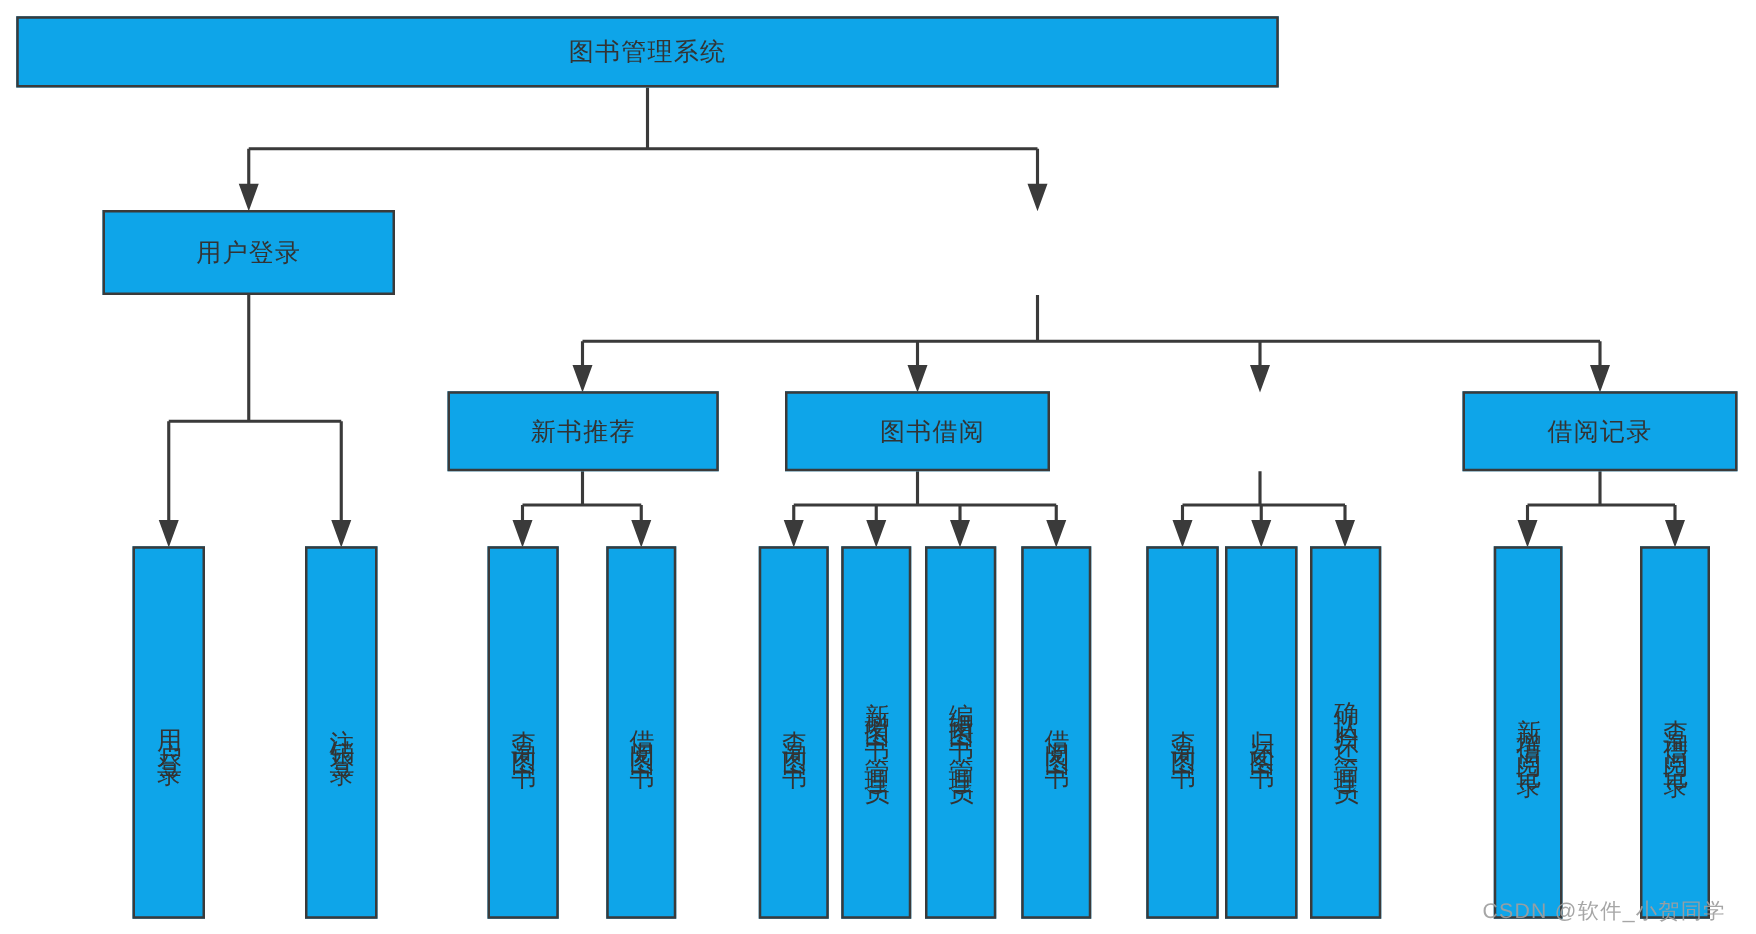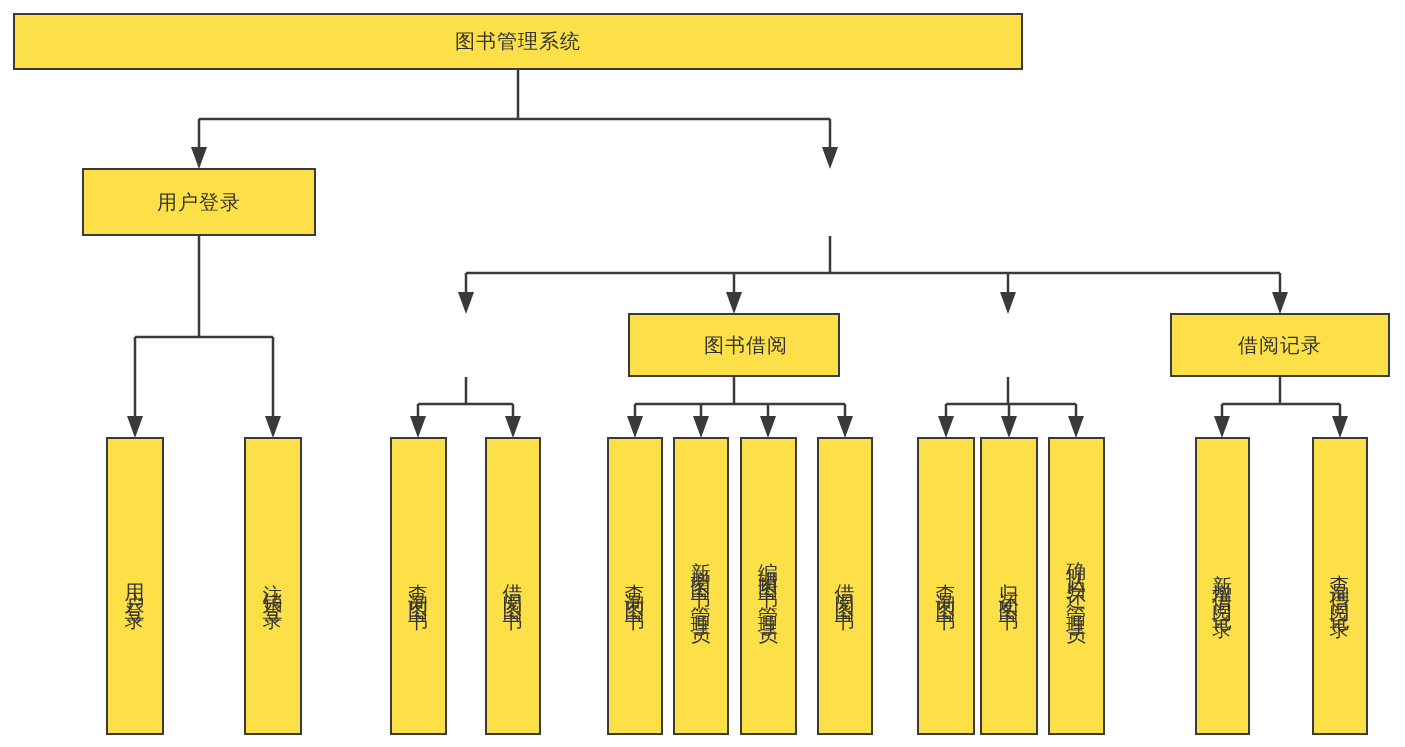--- a/index.html
+++ b/index.html
@@ -29,21 +29,21 @@
     stroke-width: 2.5;
   }
   svg.connectors path.arrow {
     fill: #3a3a3a;
     stroke: none;
   }
   .box {
     position: absolute;
     box-sizing: border-box;
     border: 2.5px solid #3a3a3a;
-    background: #fde047;
+    background: #0ea5e9;
     display: flex;
     align-items: center;
     justify-content: center;
     color: #333333;
     font-size: 20px;
     letter-spacing: 1px;
     z-index: 2;
   }
   .leaf .vtext {
     writing-mode: vertical-rl;
@@ -91,20 +91,21 @@
     <path class="arrow" d="M938 416 L954 416 L946 438 Z M1001 416 L1017 416 L1009 438 Z M1068 416 L1084 416 L1076 438 Z"></path>
 
     <path class="line" d="M1280 377 V404 M1222 404 H1340 M1222 404 V417 M1340 404 V417"></path>
     <path class="arrow" d="M1214 416 L1230 416 L1222 438 Z M1332 416 L1348 416 L1340 438 Z"></path>
   </svg>
 
   <div class="box" style="left:13px; top:13px; width:1010px; height:57px;">图书管理系统</div>
 
   <div class="box" style="left:82px; top:168px; width:234px; height:68px;">用户登录</div>
 
+  <div class="box" style="left:358px; top:313px; width:217px; height:64px;">新书推荐</div>
   <div class="box" style="left:628px; top:313px; width:212px; height:64px;padding-left:24px;">图书借阅</div>
   <div class="box" style="left:1170px; top:313px; width:220px; height:64px;">借阅记录</div>
 
   <div class="box leaf" style="left:106px; top:437px; width:58px; height:298px;">
     <span class="vtext">用户登录</span>
   </div>
   <div class="box leaf" style="left:244px; top:437px; width:58px; height:298px;">
     <span class="vtext">注销登录</span>
   </div>
 
@@ -138,14 +139,15 @@
     <span class="vtext">确认归还（管理员）</span>
   </div>
 
   <div class="box leaf" style="left:1195px; top:437px; width:55px; height:298px;">
     <span class="vtext">新增借阅记录</span>
   </div>
   <div class="box leaf" style="left:1312px; top:437px; width:56px; height:298px;">
     <span class="vtext">查询借阅记录</span>
   </div>
 
+  <div class="watermark">CSDN @软件_小贺同学</div>
 
 </div>
 
 </body></html>

